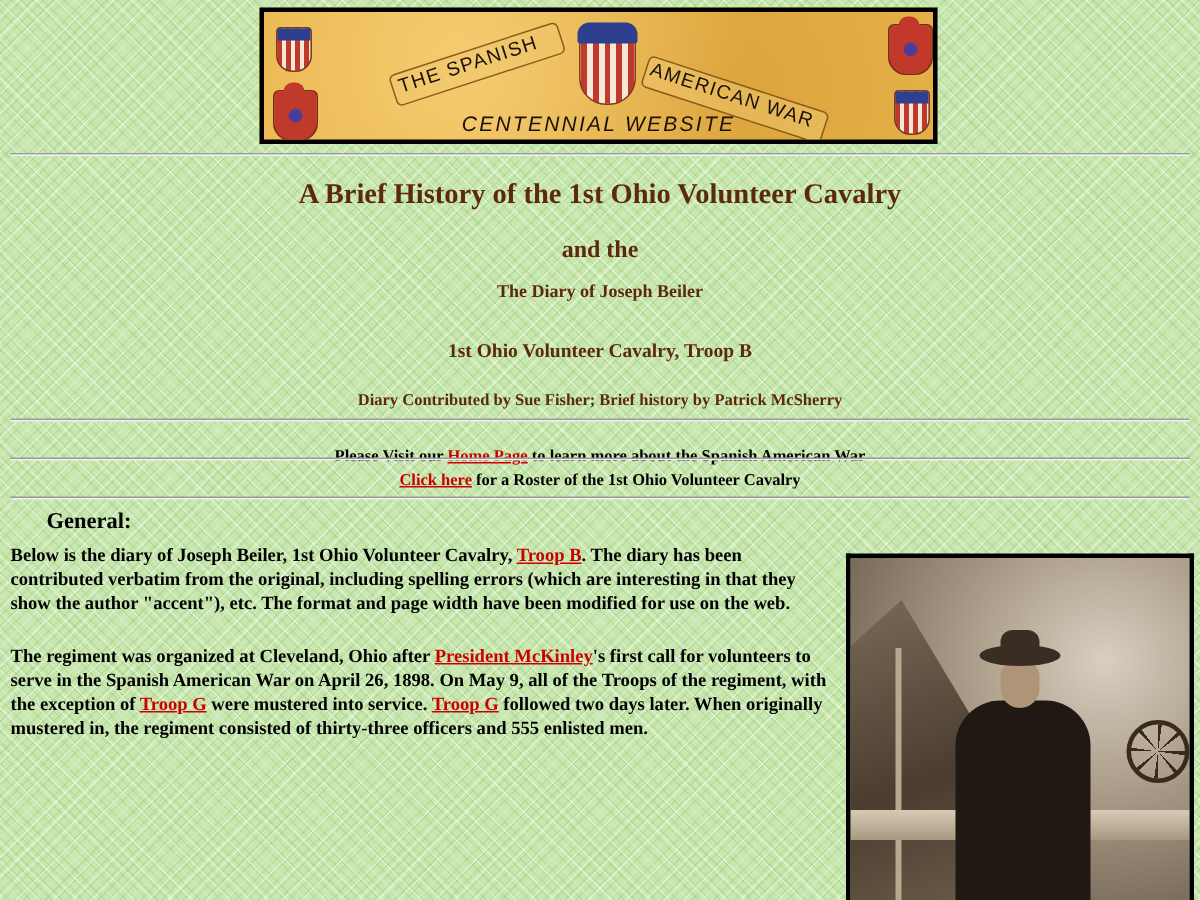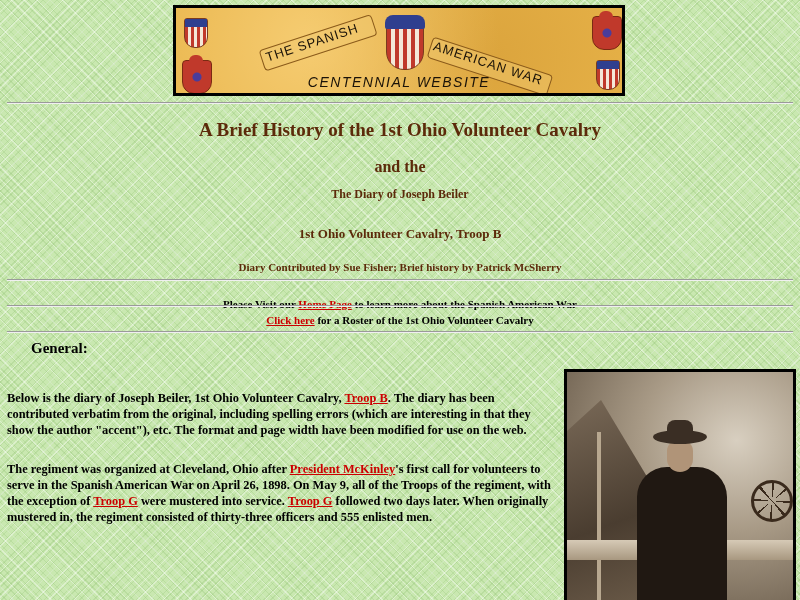--- a/index.html
+++ b/index.html
@@ -87,22 +87,22 @@
     .visit { top: 298px; font-size: 11px; color: #000; }
     .roster { top: 314px; font-size: 11px; color: #000; }
 
     a.lnk { color: #cc0000; text-decoration: underline; font-weight: bold; cursor: pointer; }
 
     .general { position: absolute; left: 7px; top: 340px; font-size: 15px; font-weight: bold; margin-left: 24px; }
     .para {
       position: absolute; left: 7px; width: 550px; font-size: 12.4px; font-weight: bold;
       line-height: 16px;
     }
-    .p1 { top: 390px; }
-    .p2 { top: 429px; margin-top: 32px; }
+    .p1 { top: 362px; }
+    .p2 { top: 429px; }
 
     .photo {
       position: absolute; left: 564px; top: 369px; width: 232px; height: 231px;
       box-sizing: border-box; border: 3px solid #000; border-bottom: none;
       background:
         radial-gradient(ellipse at 75% 30%, #d8cfc0 0%, #a89a86 40%, #5a4c3c 100%);
       overflow: hidden;
     }
     .photo .tent-roof {
       position: absolute; left: -10px; top: 28px; width: 110px; height: 200px;

